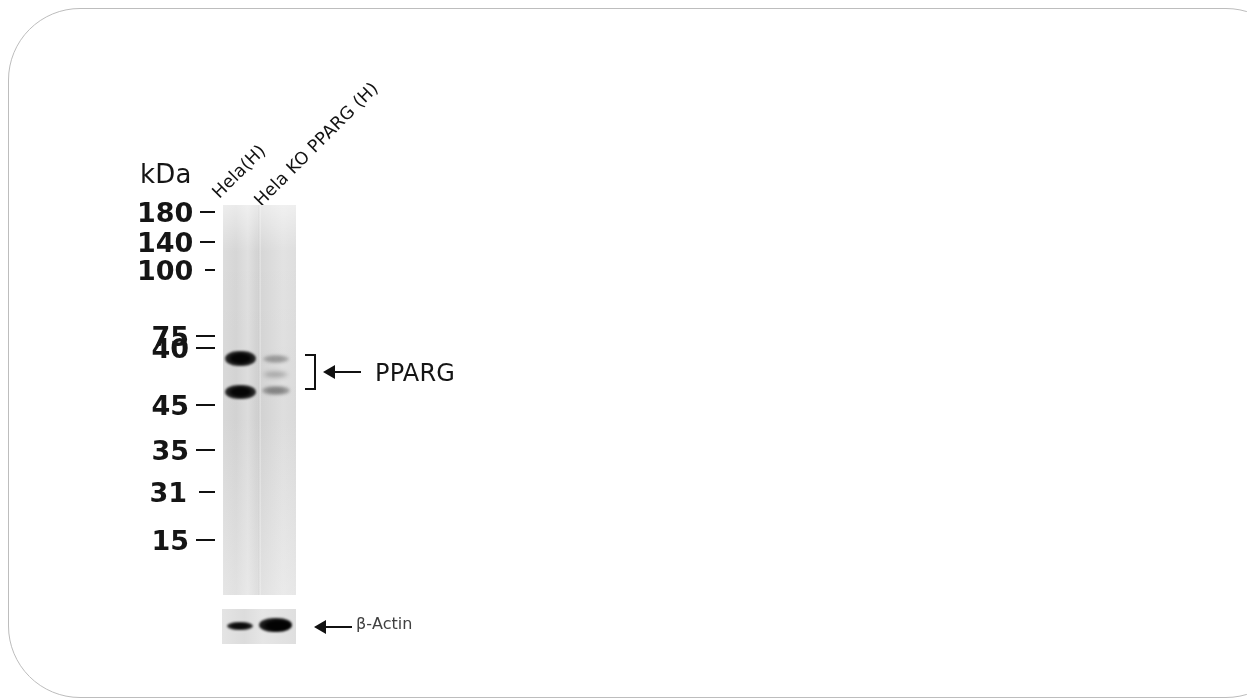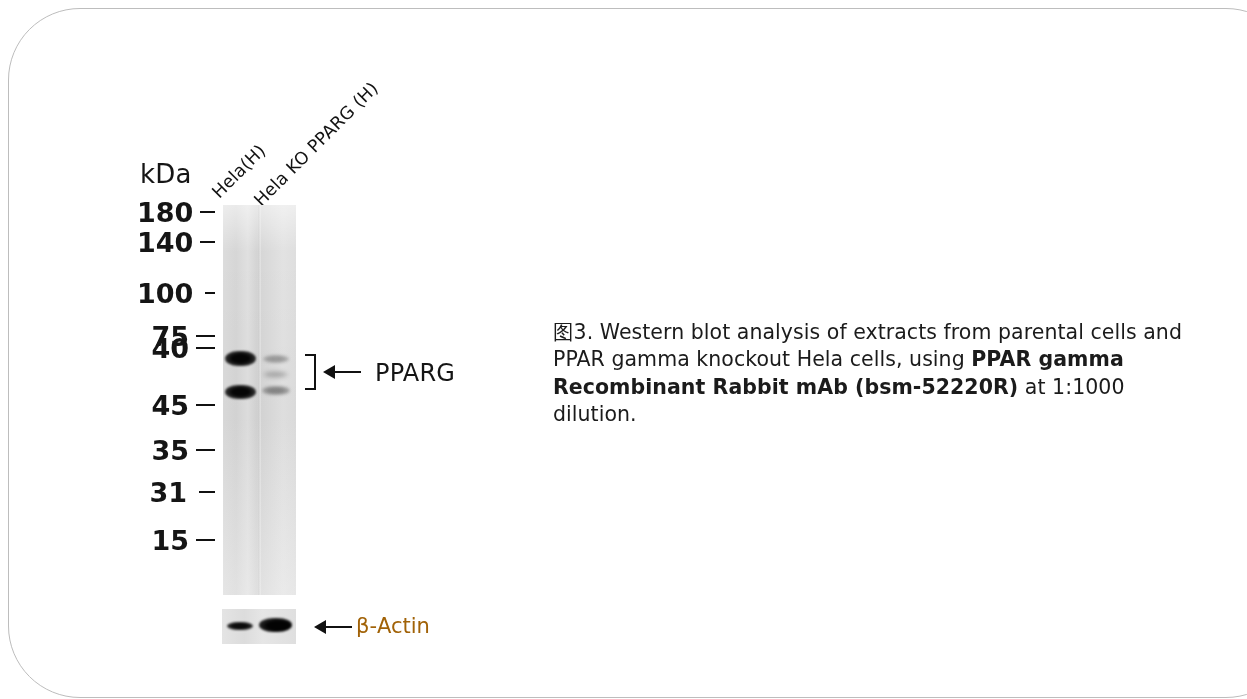--- a/index.html
+++ b/index.html
@@ -204,22 +204,22 @@
     position: absolute;
     left: 37px; top: 9px; width: 33px; height: 14px;
     border-radius: 50% / 58%;
     background: radial-gradient(ellipse at 58% 55%, #030303 40%, #242424 68%, rgba(90,90,90,0.25) 100%);
     filter: blur(1.2px);
   }
   #actin-arrow { left: 305px; top: 611px; }
   #actin-text {
     position: absolute;
     left: 347px; top: 605px;
-    font-size: 21px;
-    color: #a16207;
+    font-size: 16px;
+    color: #404040;
   }
 
   
   #figure-caption {
     position: absolute;
     left: 544px;
     top: 310px;
     width: 660px;
     font-size: 20.5px;
     line-height: 1.33;
@@ -241,21 +241,21 @@
     <div class="lane-label" id="lane-label-2">Hela KO PPARG (H)</div>
 
     <div class="marker" style="top:192px;">
       <span class="mw-value">180</span>
       <span class="mw-tick"></span>
     </div>
     <div class="marker" style="top:222px;">
       <span class="mw-value">140</span>
       <span class="mw-tick"></span>
     </div>
-    <div class="marker wide-gap" style="top:250px;margin-top:23px;">
+    <div class="marker wide-gap" style="top:250px;">
       <span class="mw-value">100</span>
       <span class="mw-tick"></span>
     </div>
     <div class="marker" style="top:283px;margin-top:33px;">
       <span class="mw-value">75</span>
       <span class="mw-tick"></span>
     </div>
     <div class="marker" style="top:328px;">
       <span class="mw-value">40</span>
       <span class="mw-tick"></span>
@@ -296,17 +296,14 @@
       <div id="band-actin-l1"></div>
       <div id="band-actin-l2"></div>
     </div>
     <div class="annot-arrow" id="actin-arrow">
       <span class="arrow-head"></span>
       <span class="arrow-shaft"></span>
     </div>
     <div id="actin-text">β-Actin</div>
   </div>
 
-  <div id="figure-caption">
-    <span>图3. Western blot analysis of extracts from parental cells and PPAR gamma knockout Hela cells, using </span><span class="cap-bold">PPAR gamma Recombinant Rabbit mAb (bsm-52220R)</span><span> at 1:1000 dilution.</span>
-  </div>
 
 </div>
 
 </body></html>

